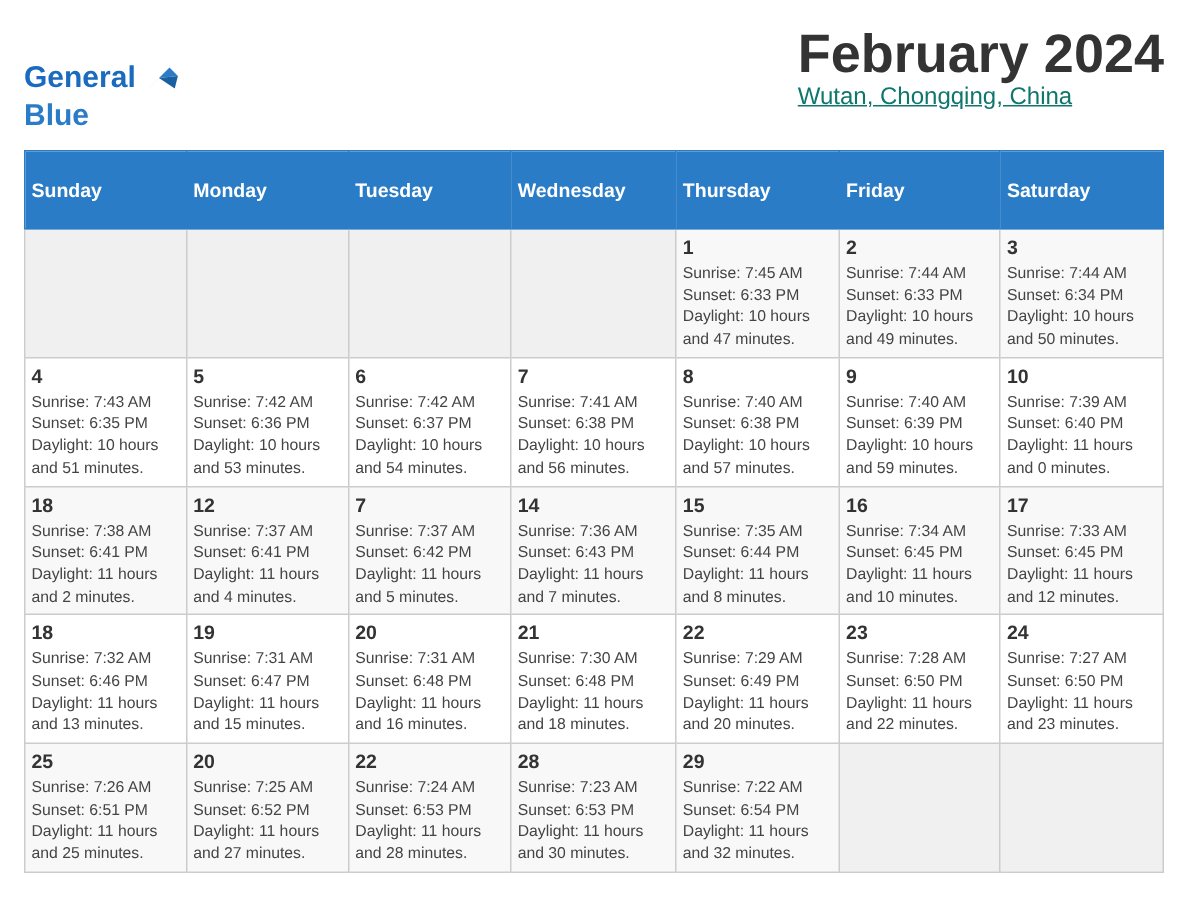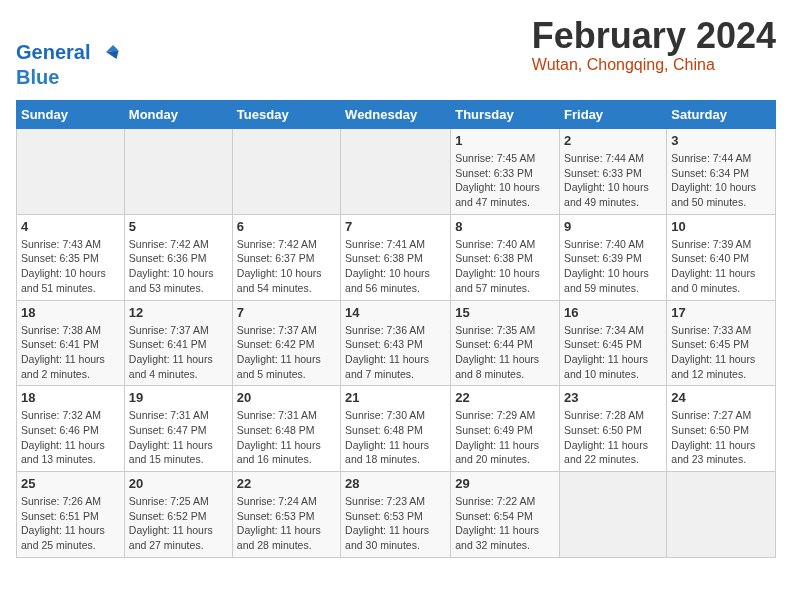--- a/index.html
+++ b/index.html
@@ -39,31 +39,32 @@
       text-align: left;
     }
     .main-title {
       font-size: 36px;
       font-weight: bold;
       color: #333;
       line-height: 1.1;
     }
     .subtitle {
       font-size: 16px;
-      color: #c2410c;
+      color: #0f766e;
+      text-decoration: underline;
     }
     .calendar {
       width: 100%;
       border-collapse: collapse;
       font-size: 11px;
     }
     .calendar thead th {
       background-color: #2a7cc7;
       color: #fff;
-      padding: 6px 4px;
+      padding: 18px 4px;
       text-align: left;
       font-size: 13px;
       font-weight: bold;
       border: 1px solid #2a7cc7;
     }
     .calendar tbody td {
       border: 1px solid #ccc;
       vertical-align: top;
       padding: 4px;
       width: 113px;

